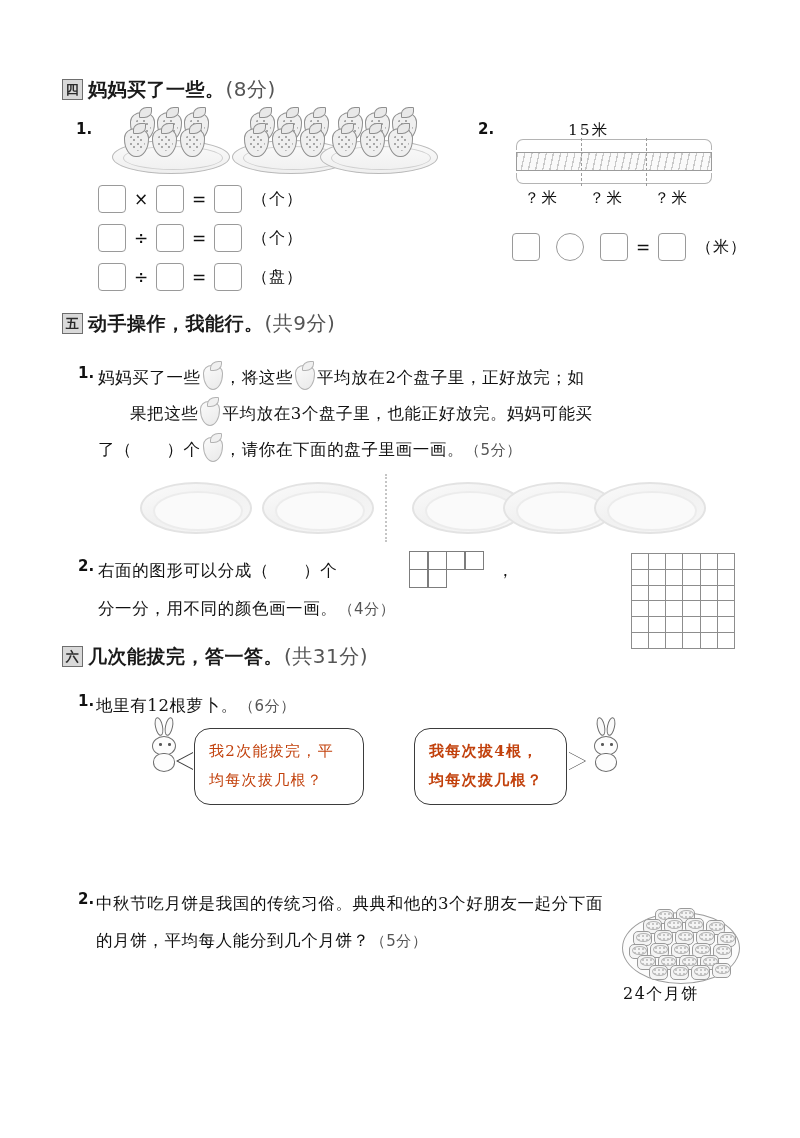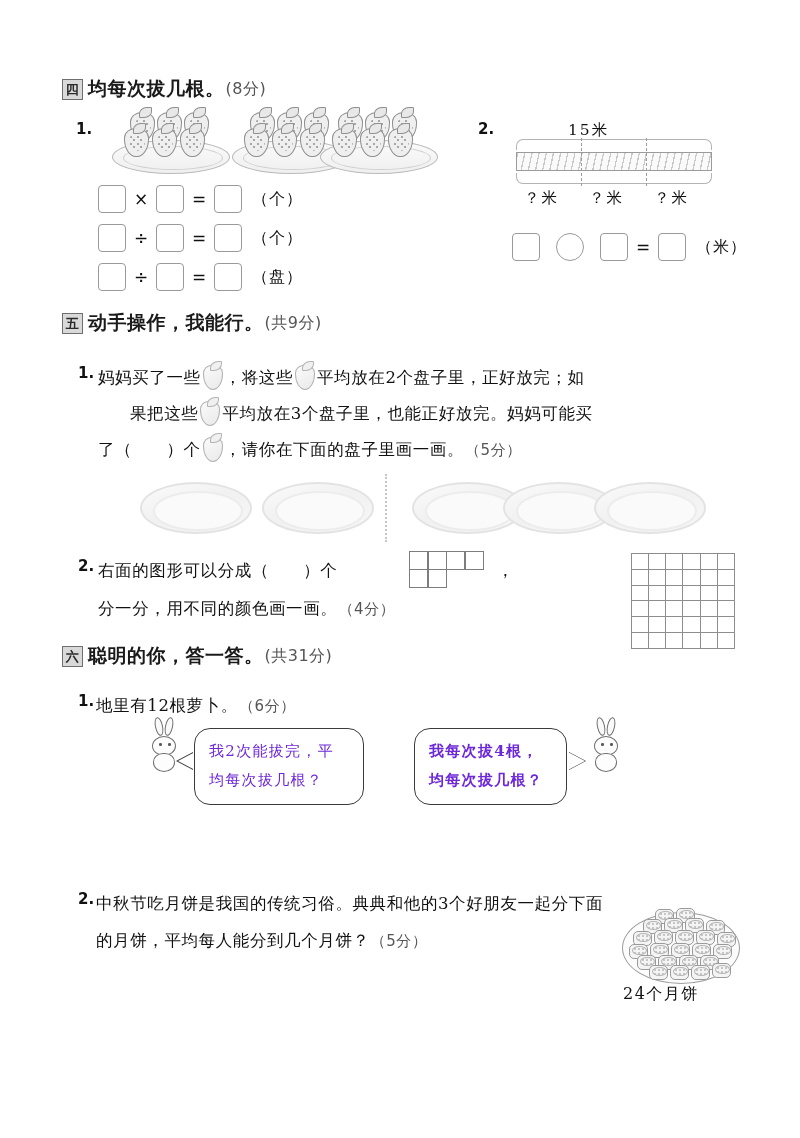--- a/index.html
+++ b/index.html
@@ -34,21 +34,21 @@
     border:1.5px solid #6e6e6e;
     background:#d9d9d9;
     font-size:13px;
     font-weight:700;
     margin-right:5px;
     font-family:"DejaVu Sans","Liberation Sans",sans-serif;
     color:#2a2a2a;
     line-height:1;
   }
   .sec-pts {
-    font-size:16px;
+    font-size:20px;
     font-weight:400;
     color:#555;
     margin-left:1px;
     font-family:"DejaVu Sans","Liberation Sans",sans-serif;
   }
 
   
   .qnum {
     font-family:"DejaVu Sans","Liberation Sans",sans-serif;
     font-weight:700;
@@ -182,21 +182,21 @@
   .pear:before{
     content:"";position:absolute;right:0px;top:-5px;
     width:10px;height:8px;border:1.1px solid #b3b3b3;
     border-radius:70% 10% 70% 10%;background:#f0f0f0;
   }
 
   
   .bubble{
     position:absolute;border:1.6px solid #3b3b3b;border-radius:16px;background:#fff;
     font-family:"DejaVu Serif","Liberation Serif",serif;font-size:15px;letter-spacing:1.3px;
-    line-height:1.95;padding:8px 14px;color:#6d28d9;
+    line-height:1.95;padding:8px 14px;color:#c2410c;
   }
   .tail-l,.tail-r{position:absolute;width:0;height:0;}
   .tail-l{border-top:9px solid transparent;border-bottom:9px solid transparent;border-right:17px solid #fff;filter:drop-shadow(-1.6px 0 0 #3b3b3b);}
   .tail-r{border-top:9px solid transparent;border-bottom:9px solid transparent;border-left:17px solid #fff;filter:drop-shadow(1.6px 0 0 #3b3b3b);}
 
   .rabbit{position:absolute;width:36px;height:48px;}
   .rb-head{position:absolute;left:6px;top:10px;width:24px;height:20px;border:1.4px solid #6f6f6f;border-radius:50%;background:#fdfdfd;}
   .rb-ear{position:absolute;top:-9px;width:8px;height:19px;border:1.4px solid #6f6f6f;border-radius:50%;background:#fafafa;}
   .rb-ear.l{left:9px;transform:rotate(-12deg);}
   .rb-ear.r{left:19px;transform:rotate(12deg);}
@@ -216,21 +216,21 @@
     font-size:40px;color:#bfbfbf;letter-spacing:1px;
   }
 </style>
 </head>
 <body>
 
 <div class="page">
 
   <div class="section-head" style="left:62px; top:76px;">
     <span class="sec-badge">四</span>
-    <span>均每次拔几根。</span>
+    <span>妈妈买了一些。</span>
     <span class="sec-pts">(8分)</span>
   </div>
 
   <div class="qnum" style="position:absolute;left:76px;top:120px;">1.</div>
 
   <div class="plate-sb" style="left:112px;top:112px;width:118px;height:62px;">
     <div class="sb-dish"></div>
     <div class="berry" style="left:18px;top:0px;"></div>
     <div class="berry" style="left:45px;top:0px;"></div>
     <div class="berry" style="left:72px;top:0px;"></div>
@@ -395,21 +395,21 @@
     <div></div>
       <div></div>
       <div></div>
       <div></div>
       <div></div>
       <div></div>
   </div>
 
   <div class="section-head" style="left:62px; top:643px;">
     <span class="sec-badge">六</span>
-    <span>聪明的你，答一答。</span>
+    <span>几次能拔完，答一答。</span>
     <span class="sec-pts">(共31分)</span>
   </div>
 
   <div class="qnum" style="position:absolute;left:78px;top:692px;">1.</div>
   <div class="body-text" style="position:absolute;left:96px;top:690px;white-space:nowrap;">
     <span>地里有12根萝卜。</span><span class="sec-pts" style="font-size:15px;">（6分）</span>
   </div>
 
   <div class="rabbit" style="left:146px;top:726px;">
     <div class="rb-ear l"></div>

